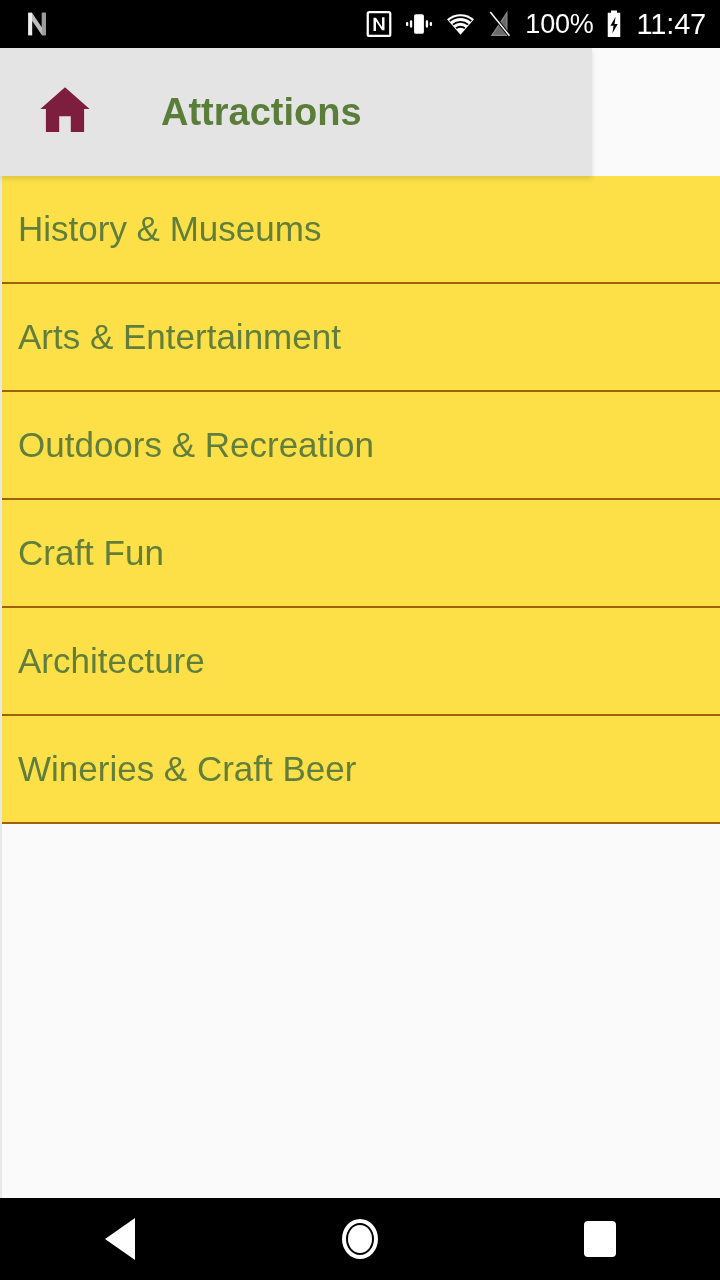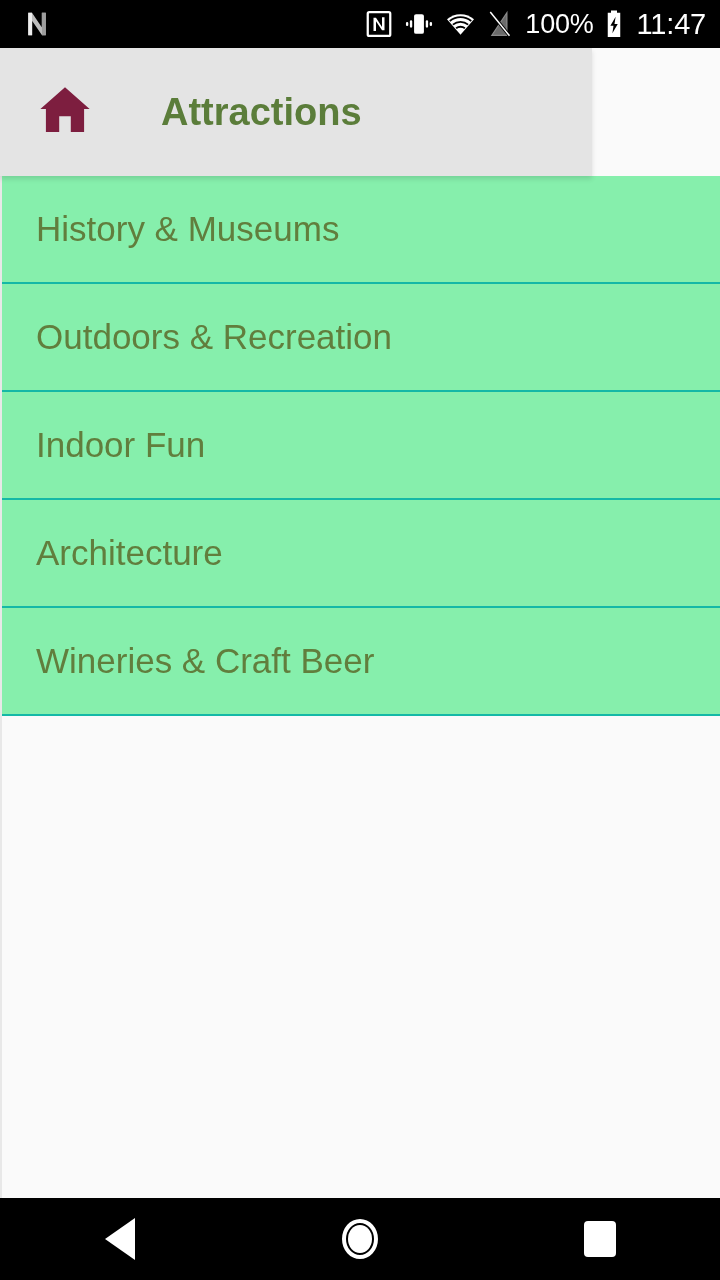--- a/index.html
+++ b/index.html
@@ -101,23 +101,23 @@
     box-sizing: border-box;
     border-left: 2px solid #E8E8E8;
     overflow: hidden;
   }
   .list-item {
     position: relative;
     height: 108px;
     display: flex;
     align-items: center;
     box-sizing: border-box;
-    padding-left: 34px;
-    background: #86efac;
-    border-bottom: 2px solid #14b8a6;
+    padding-left: 16px;
+    background: #fde047;
+    border-bottom: 2px solid #a16207;
   }
   .list-item-label {
     color: #617E3D;
     font-size: 35px;
     letter-spacing: 0px;
     white-space: nowrap;
     font-family: "Liberation Sans", sans-serif;
   }
   #list-filler {
     background: #FAFAFA;
@@ -250,27 +250,30 @@
     </div>
     <div id="app-bar-title">Attractions</div>
   </div>
 
   <div id="category-list">
 
     <div class="list-item">
       <span class="list-item-label">History &amp; Museums</span>
     </div>
 
+    <div class="list-item">
+      <span class="list-item-label">Arts &amp; Entertainment</span>
+    </div>
 
     <div class="list-item">
       <span class="list-item-label">Outdoors &amp; Recreation</span>
     </div>
 
     <div class="list-item">
-      <span class="list-item-label">Indoor Fun</span>
+      <span class="list-item-label">Craft Fun</span>
     </div>
 
     <div class="list-item">
       <span class="list-item-label">Architecture</span>
     </div>
 
     <div class="list-item">
       <span class="list-item-label">Wineries &amp; Craft Beer</span>
     </div>
 

